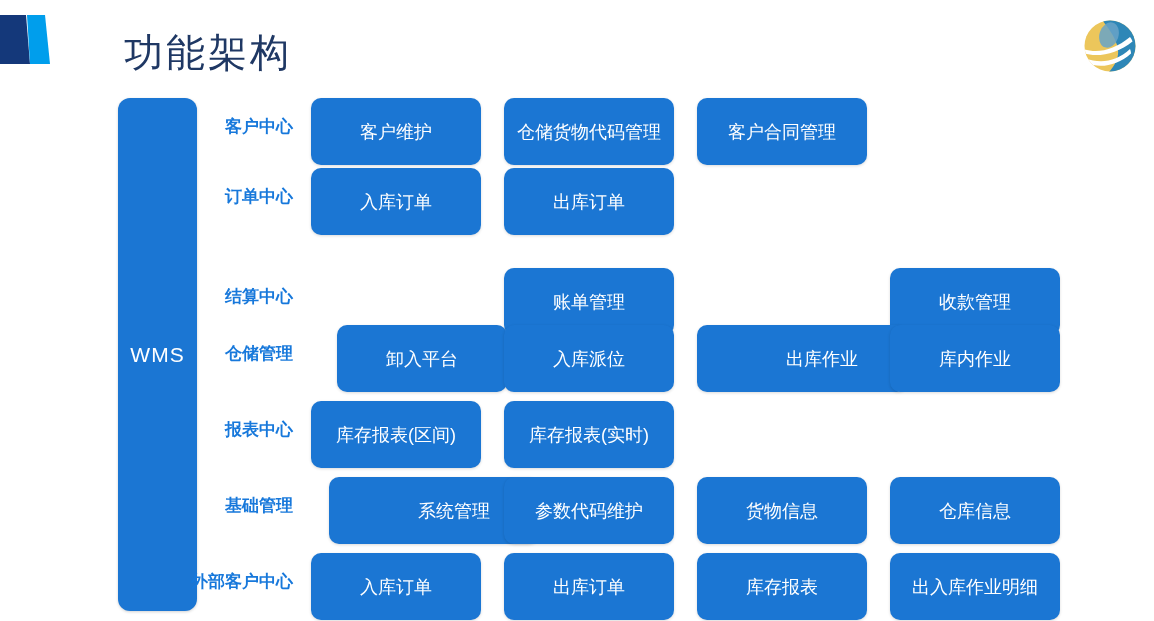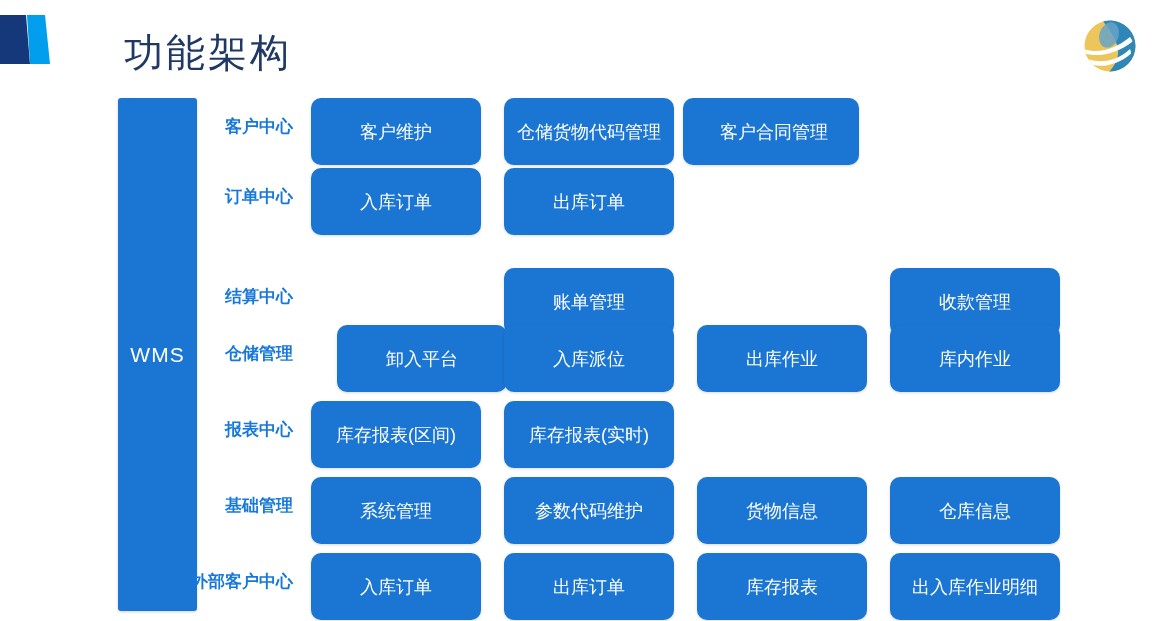--- a/index.html
+++ b/index.html
@@ -26,21 +26,21 @@
     display:flex;align-items:center;gap:4px;}
   .logo svg{display:block;}
   .logo-text{
     font-size:30px;font-weight:bold;letter-spacing:1px;
     color:var(--logo-blue);line-height:52px;
   }
   
   .diagram{position:absolute;left:0;top:0;width:1154px;height:621px;}
   .wms-bar{
     position:absolute;left:118px;top:98px;width:79px;height:513px;
-    background:var(--box-blue);border-radius:3px;
+    background:var(--box-blue);border-radius:12px;
     display:flex;align-items:center;justify-content:center;
     color:#fff;font-size:21px;letter-spacing:1px;
     box-shadow:0 1px 3px rgba(0,0,0,.18);
   }
   .row{position:absolute;left:0;width:1154px;height:57px;}
   .row-label{
     position:absolute;left:120px;top:0;width:173px;height:57px;
     display:flex;align-items:center;justify-content:flex-end;
     font-size:17px;font-weight:bold;color:var(--label-blue);
     white-space:nowrap;
@@ -80,47 +80,47 @@
   </svg>
 </div>
 
 <div class="diagram">
   <div class="wms-bar">WMS</div>
   <div id="rows">
       <div class="row" style="top: 98px;">
         <div class="row-label">客户中心</div>
         <div class="module-box" style="left: 311px;">客户维护</div>
         <div class="module-box" style="left: 504px;">仓储货物代码管理</div>
-        <div class="module-box" style="left: 683px; padding-left: 6px;">客户合同管理</div>
+        <div class="module-box" style="left: 697px;">客户合同管理</div>
       </div>
       <div class="row" style="top: 168px; text-decoration: underline;">
         <div class="row-label">订单中心</div>
         <div class="module-box" style="left: 311px;">入库订单</div>
         <div class="module-box" style="left: 504px;">出库订单</div>
       </div>
       <div class="row" style="top: 268px; padding-left: 28px;">
         <div class="row-label">结算中心</div>
         <div class="module-box" style="left: 504px;">账单管理</div>
         <div class="module-box" style="left: 890px;">收款管理</div>
       </div>
       <div class="row" style="top: 325px;">
         <div class="row-label">仓储管理</div>
         <div class="module-box" style="left: 311px; margin-left: 26px;">卸入平台</div>
         <div class="module-box" style="left: 504px;">入库派位</div>
-        <div class="module-box" style="left: 697px;">出库作业</div>
+        <div class="module-box" style="left: 697px; padding-left: 40px;">出库作业</div>
         <div class="module-box" style="left: 890px;">库内作业</div>
       </div>
       <div class="row" style="top: 401px;">
         <div class="row-label">报表中心</div>
         <div class="module-box" style="left: 311px;">库存报表(区间)</div>
         <div class="module-box" style="left: 504px;">库存报表(实时)</div>
       </div>
       <div class="row" style="top: 477px; text-align: center;">
         <div class="row-label">基础管理</div>
-        <div class="module-box" style="left: 311px;">系统管理</div>
+        <div class="module-box" style="left: 329px; padding-left: 40px;">系统管理</div>
         <div class="module-box" style="left: 504px;">参数代码维护</div>
         <div class="module-box" style="left: 697px;">货物信息</div>
         <div class="module-box" style="left: 890px;">仓库信息</div>
       </div>
       <div class="row" style="top: 553px;">
         <div class="row-label">外部客户中心</div>
         <div class="module-box" style="left: 311px;">入库订单</div>
         <div class="module-box" style="left: 504px;">出库订单</div>
         <div class="module-box" style="left: 697px;">库存报表</div>
         <div class="module-box" style="left: 890px;">出入库作业明细</div>

